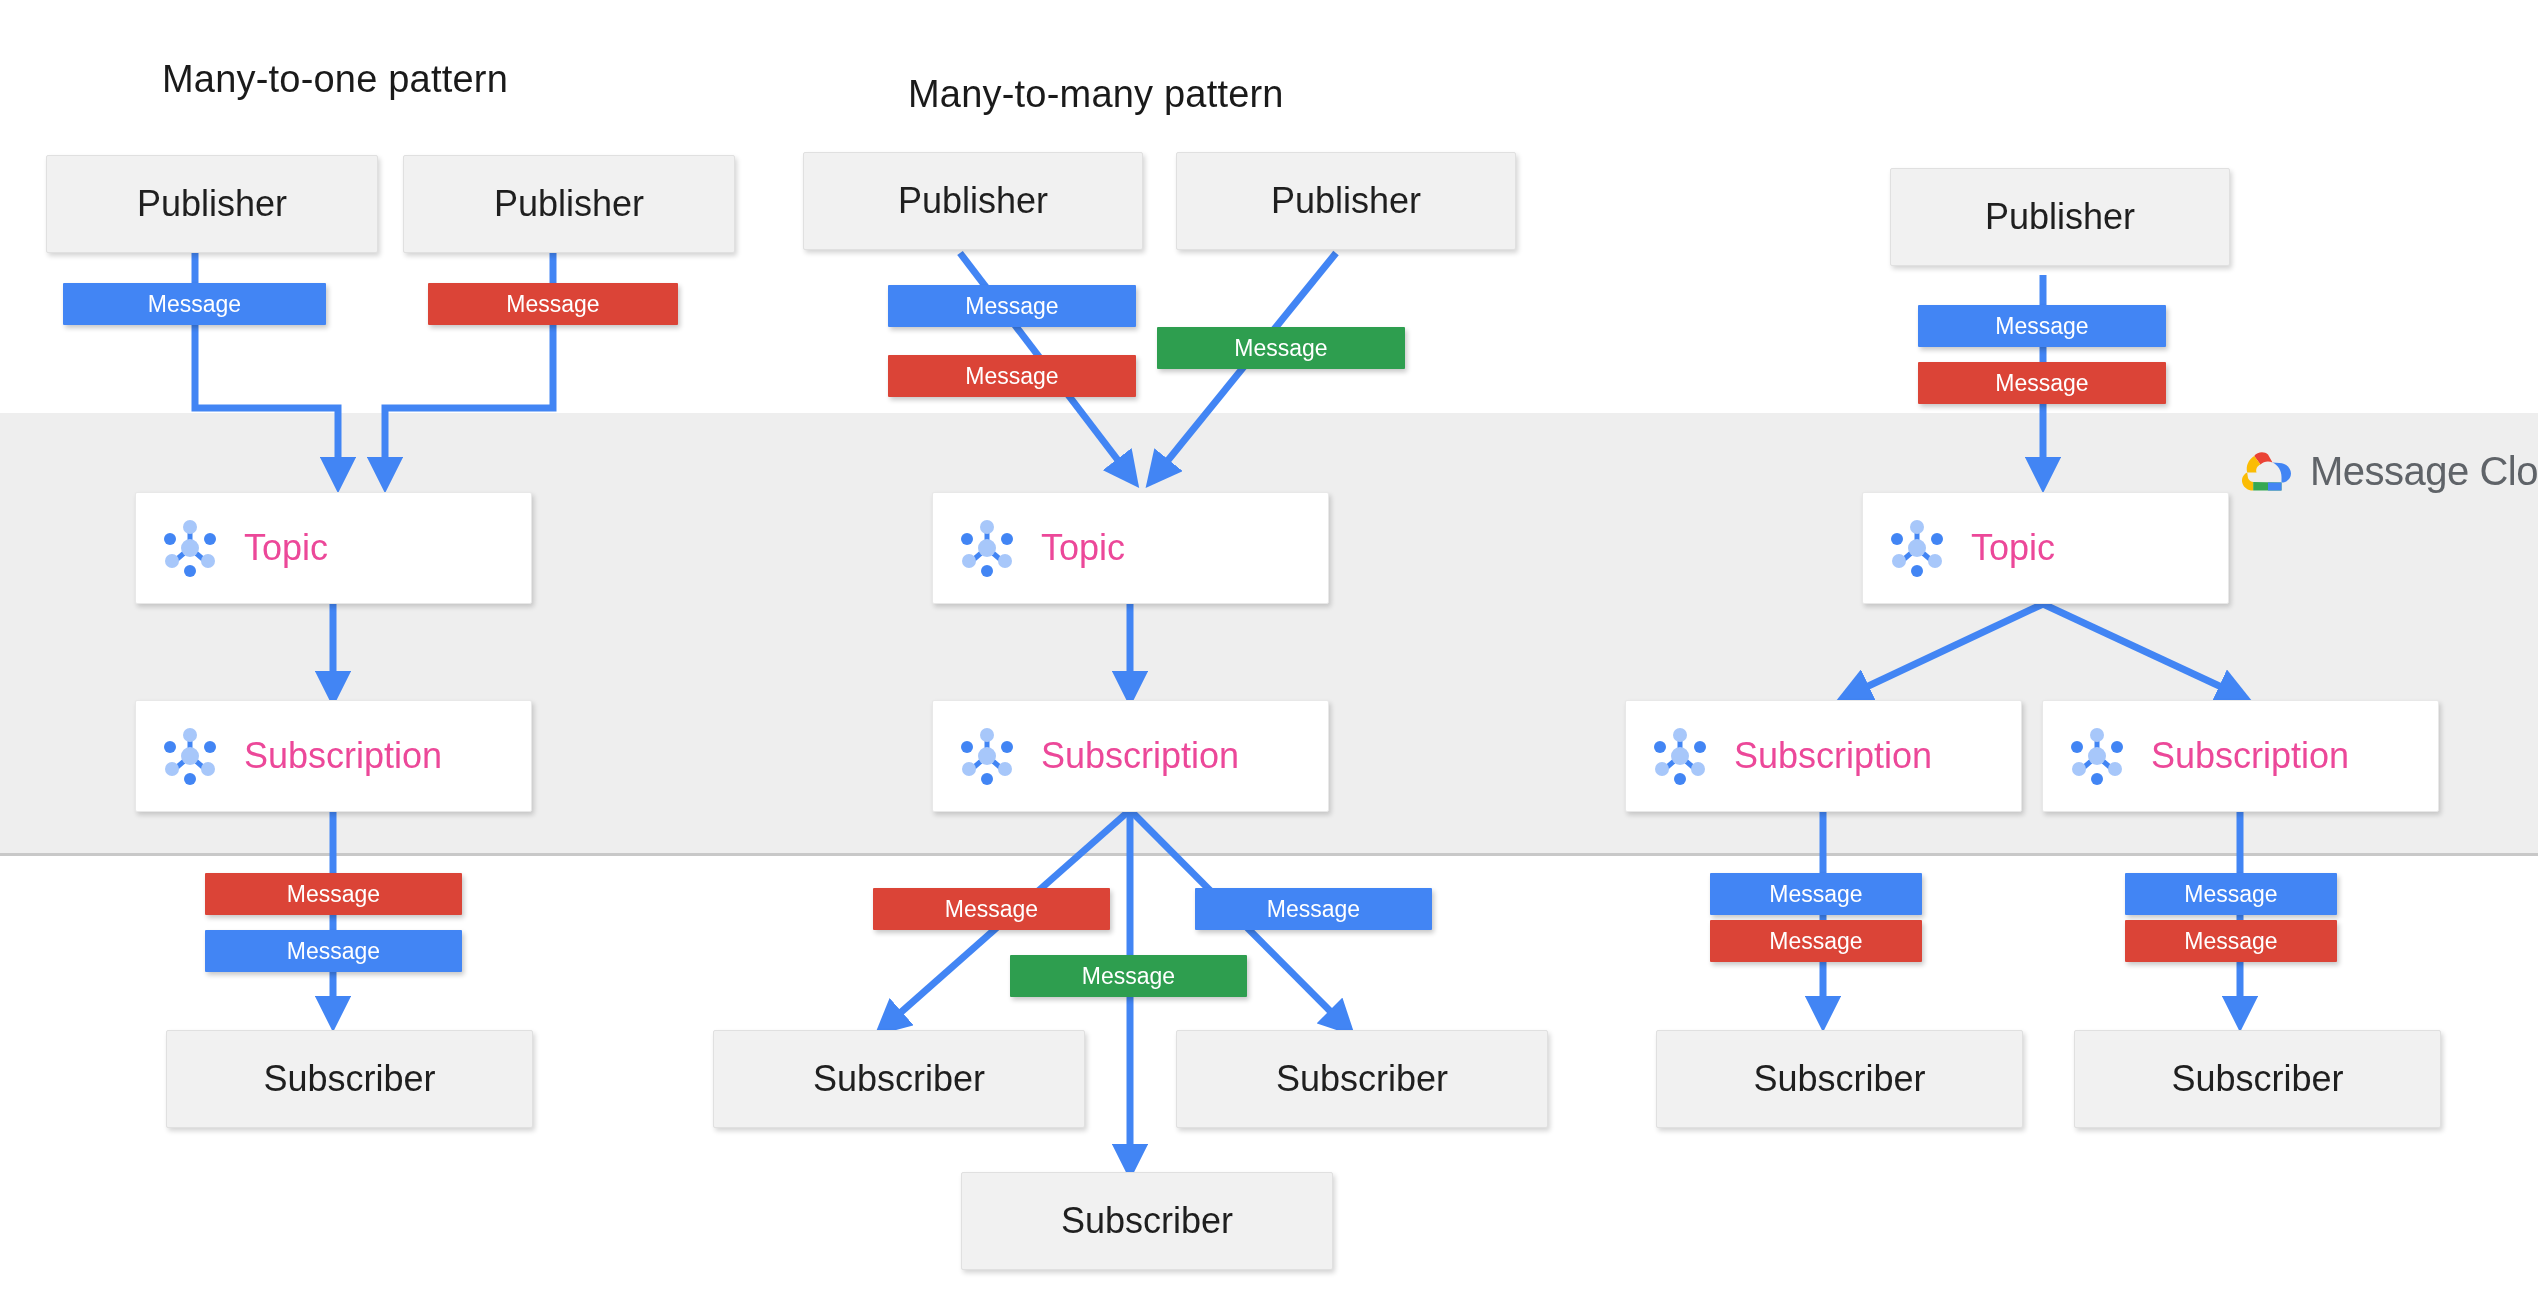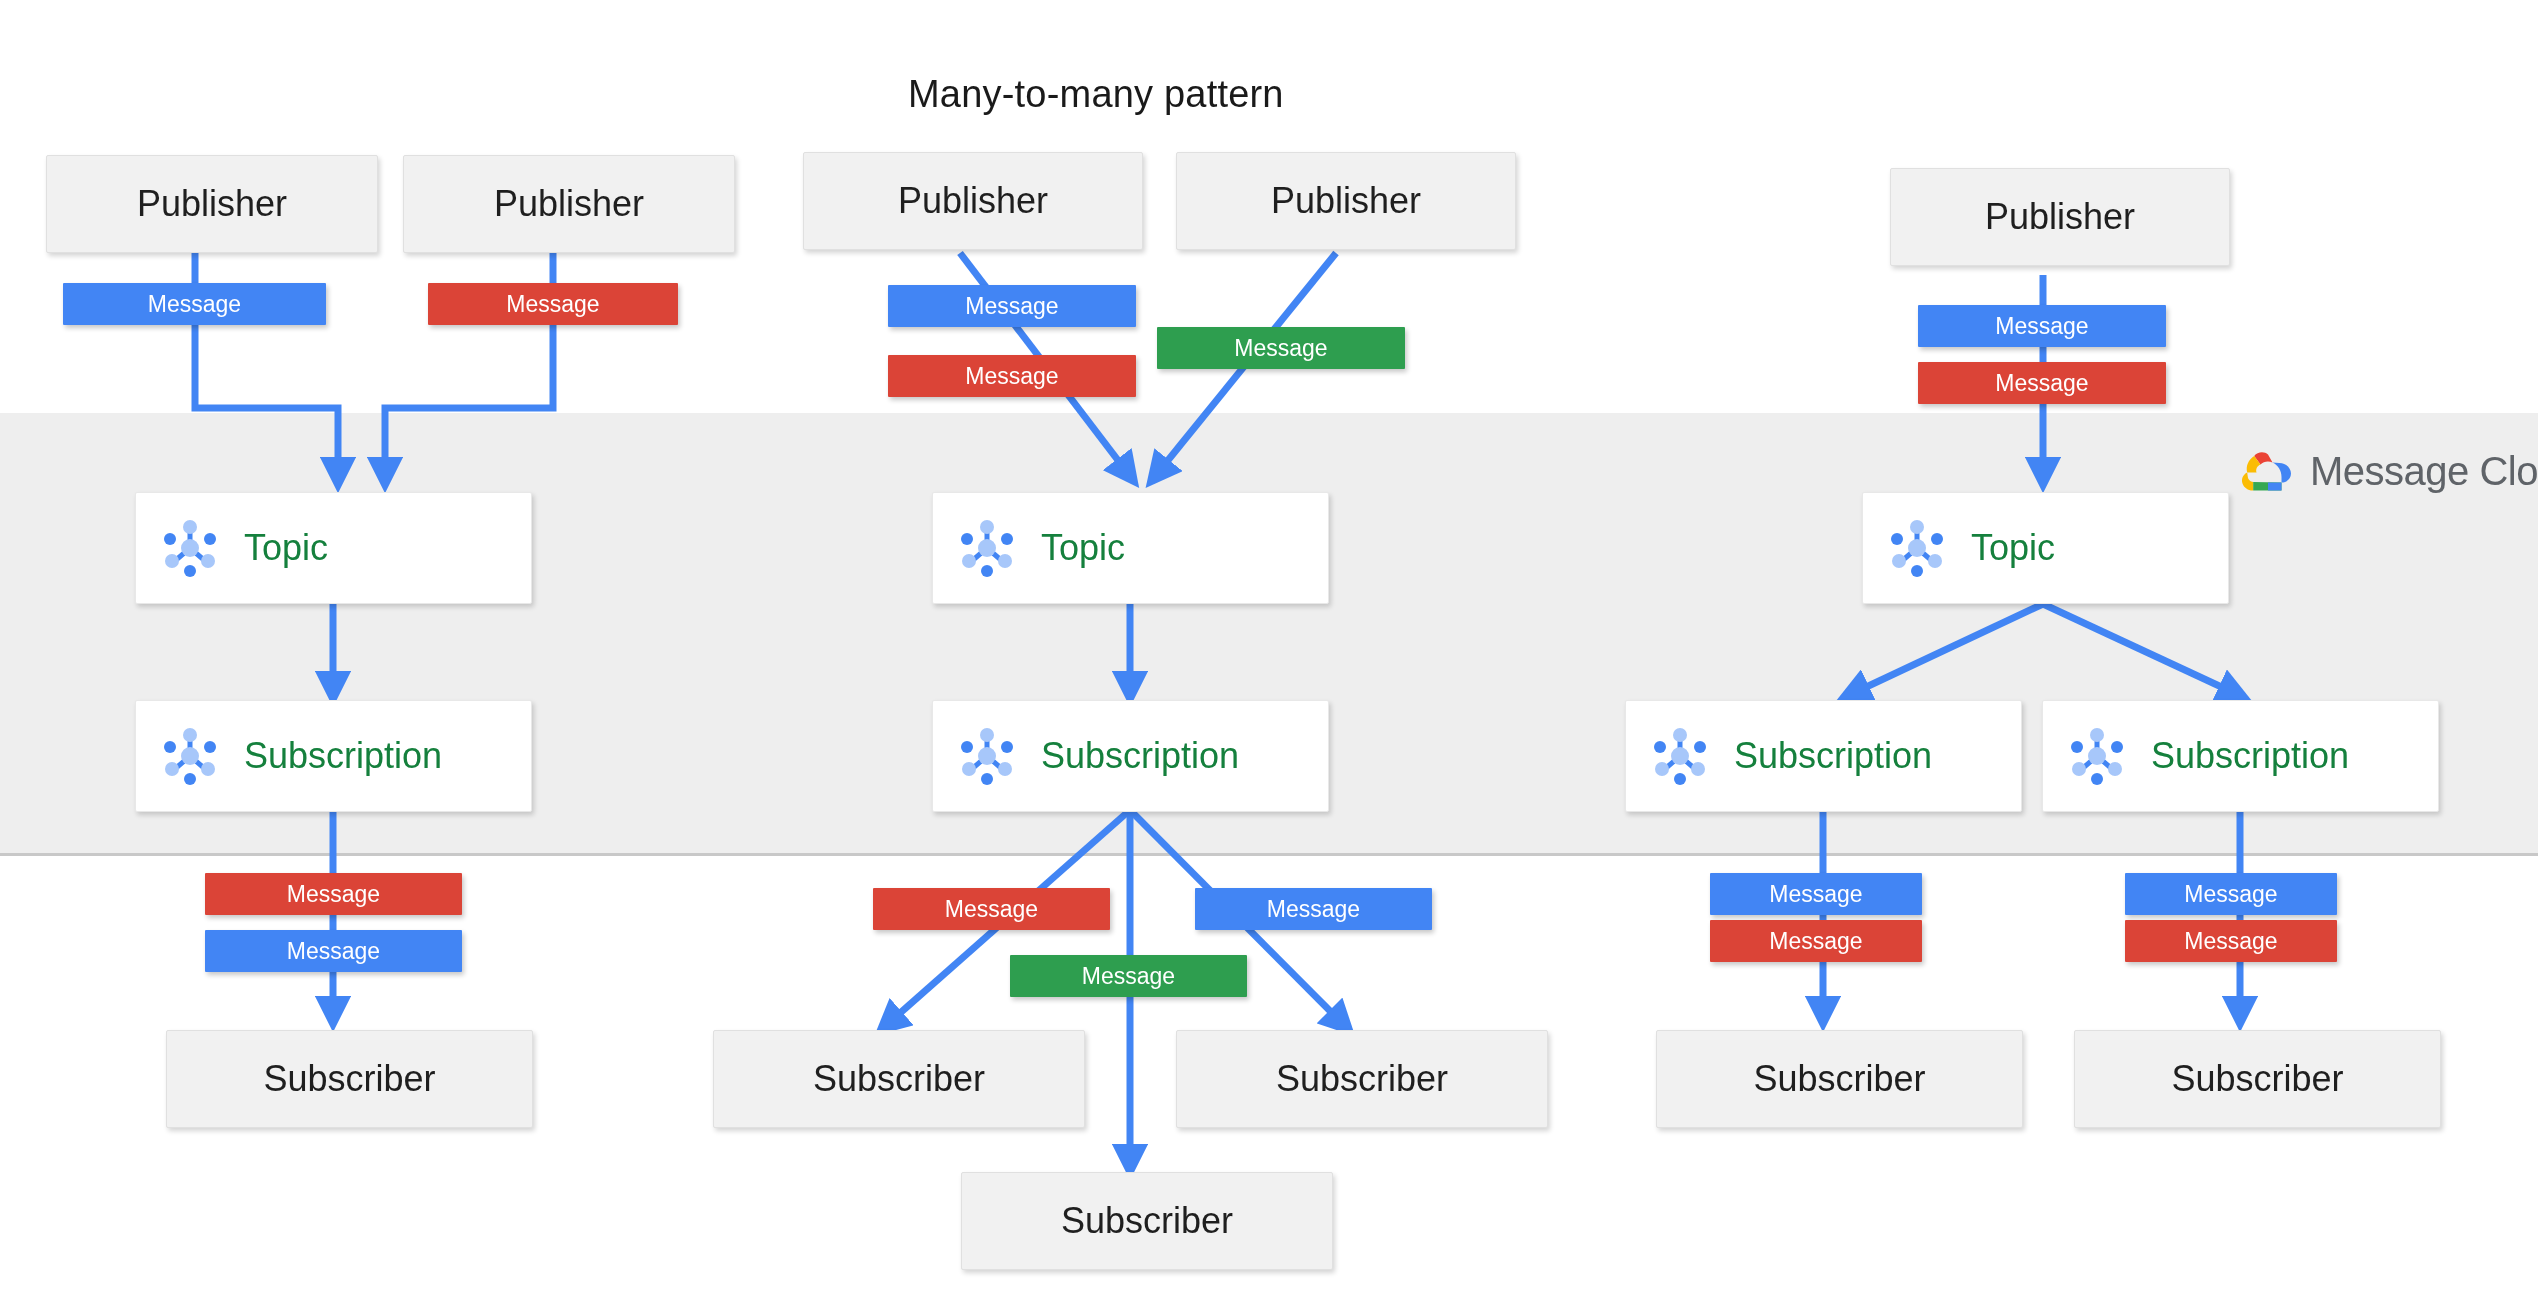--- a/index.html
+++ b/index.html
@@ -62,21 +62,21 @@
   .node.pubsub {
     background: #ffffff;
     border: 1px solid #e8e8e8;
     box-shadow: 2px 3px 5px rgba(0,0,0,0.17);
     justify-content: flex-start;
     padding-left: 22px;
   }
   .pubsub-label {
     margin-left: 22px;
     font-size: 36px;
-    color: #15803d;
+    color: #ec4899;
   }
   .ps-icon { flex: 0 0 auto; display: block; }
 
   
   .msg {
     position: absolute;
     box-sizing: border-box;
     display: flex;
     align-items: center;
     justify-content: center;
@@ -149,20 +149,21 @@
       <path d="M 2043 604 L 1845 697" marker-end="url(#ah)"></path>
 
       <path d="M 2043 604 L 2243 697" marker-end="url(#ah)"></path>
 
       <path d="M 1823 810 L 1823 1022" marker-end="url(#ah)"></path>
 
       <path d="M 2240 810 L 2240 1022" marker-end="url(#ah)"></path>
     </g>
   </svg>
 
+  <div class="col-title" style="left:162px; top:58px;">Many-to-one pattern</div>
 
   <div class="node endpoint" style="left:30px; top:155px; width:332px; height:98px;">
     <span>Publisher</span>
   </div>
   <div class="node endpoint" style="left:387px; top:155px; width:332px; height:98px;">
     <span>Publisher</span>
   </div>
 
   <div class="msg blue" style="left:63px; top:283px; width:263px; height:42px;">
     <span>Message</span>

